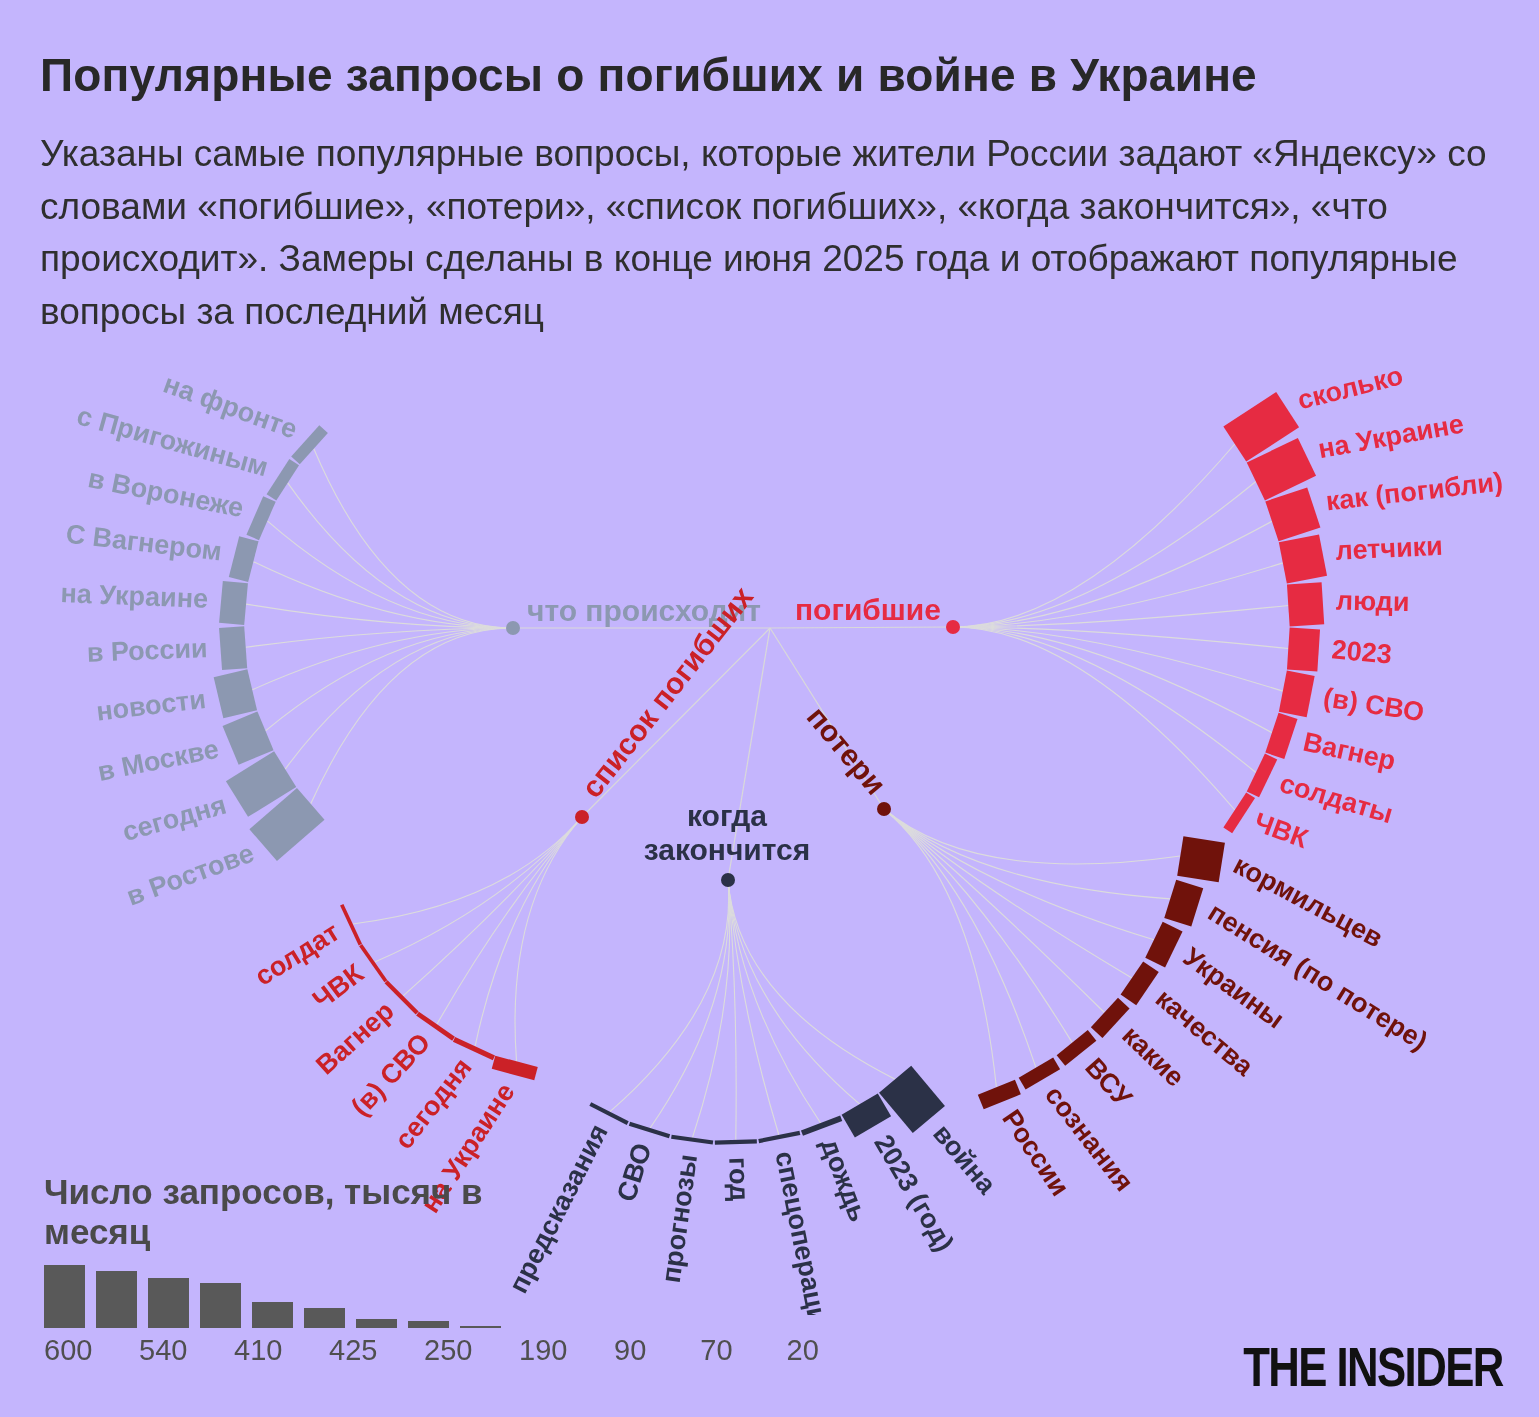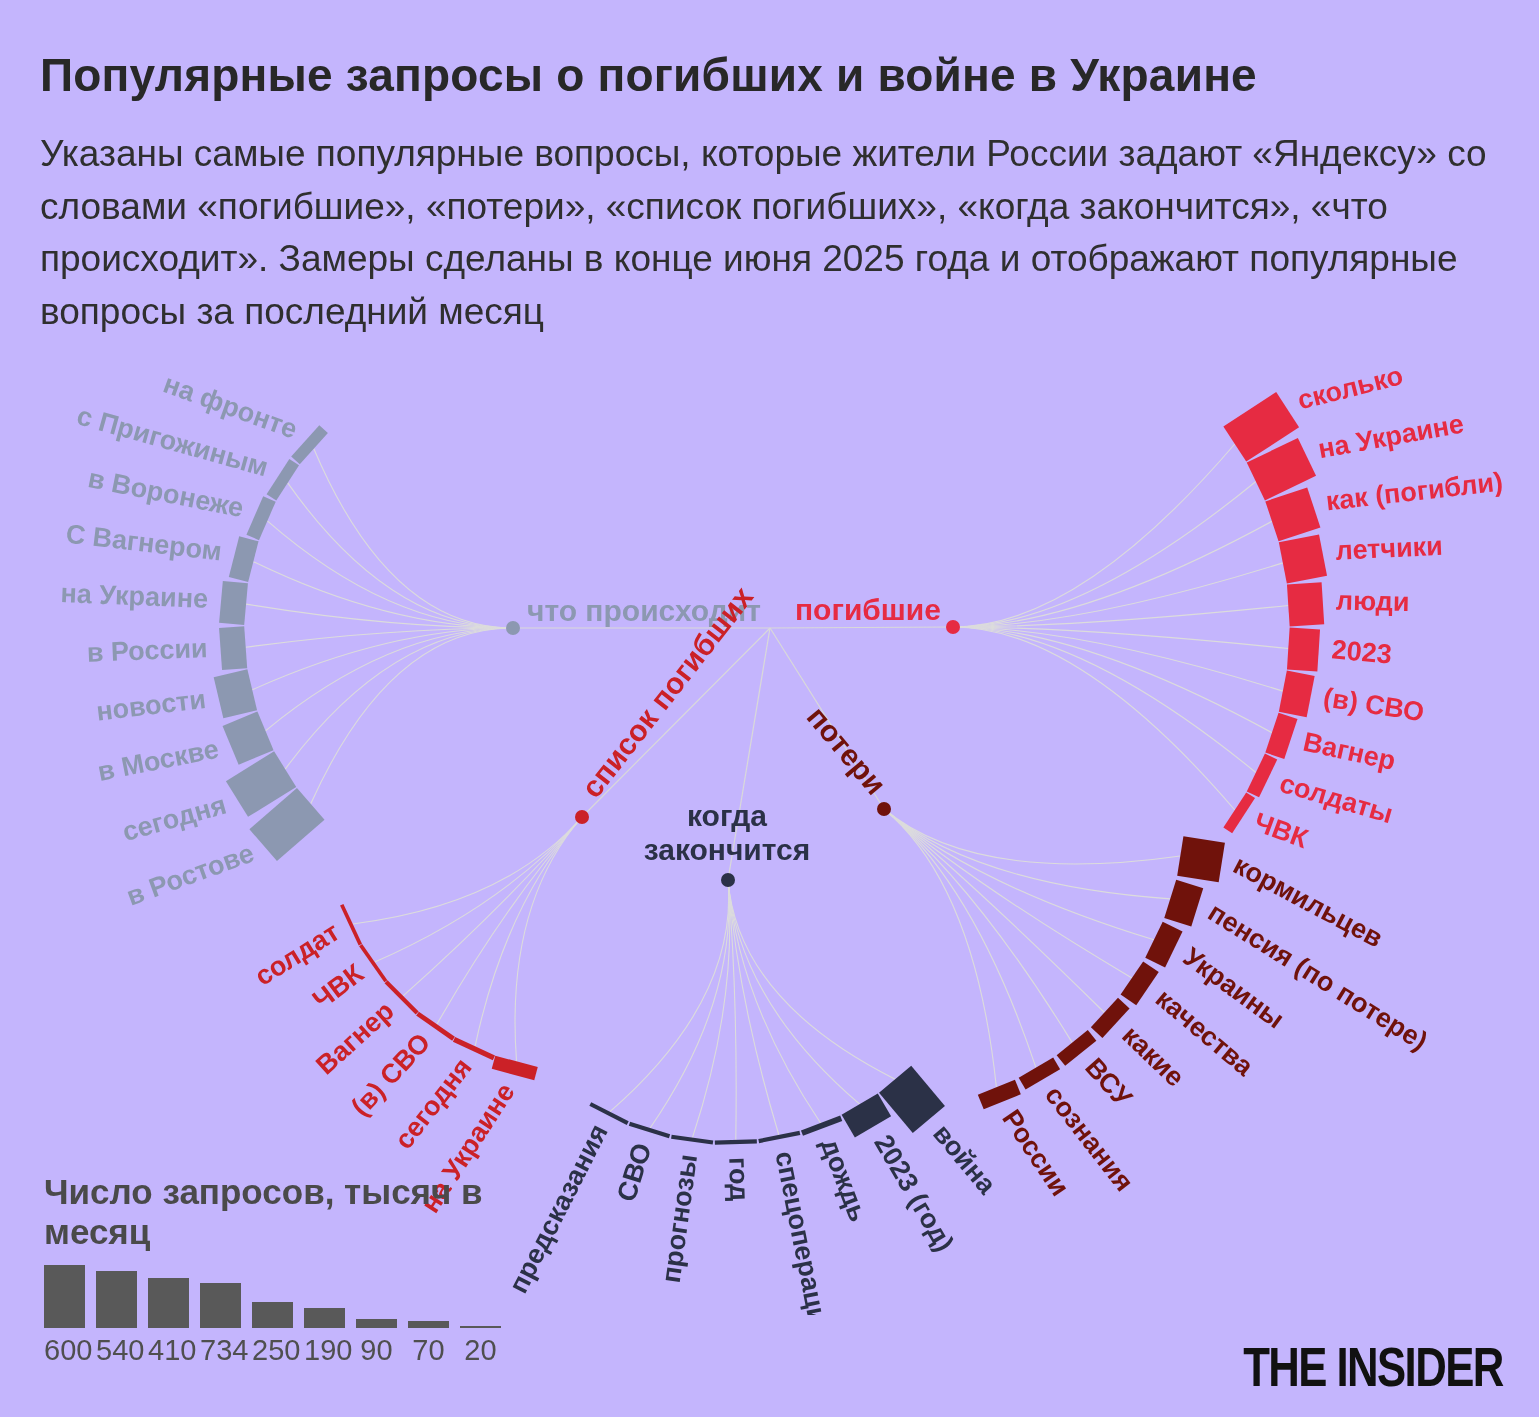--- a/index.html
+++ b/index.html
@@ -10,21 +10,21 @@
   .subtitle{position:absolute;left:40px;top:128px;width:1470px;
             font-size:37px;font-weight:400;color:#2f2f2f;line-height:1.42;}
   #chart-svg{position:absolute;left:0;top:355px;}
   .cluster-label{font:700 30px "Liberation Sans",sans-serif;}
   .item-label{font:700 27px "Liberation Sans",sans-serif;}
   .legend{position:absolute;left:44px;top:1172px;width:480px;}
   .legend-title{font-size:35px;font-weight:700;color:#4a4a4a;margin-bottom:12px;}
   .legend-row{display:flex;align-items:flex-end;height:64px;}
   .lg-col{width:41px;margin-right:11px;display:flex;flex-direction:column;justify-content:flex-end;height:64px;}
   .lg-bar{width:41px;background:#595959;}
-  .legend-nums{display:flex;}
+  .legend-nums{display:flex;gap:43px;}
   .lg-num{width:41px;margin-right:11px;text-align:center;font-size:29px;color:#4f4f4f;margin-top:6px;}
   .source{position:absolute;left:40px;top:1344px;font-size:29px;color:#1d1d1d;}
   .brand{position:absolute;right:36px;top:1334px;font-size:56px;font-weight:700;color:#111;
          transform:scaleX(.78);transform-origin:100% 50%;letter-spacing:-2px;white-space:nowrap;}
 </style>
 </head>
 <body>
 
 <div class="page">
 
@@ -211,21 +211,21 @@
           <div class="lg-bar" style="height: 7.35px; background: rgb(89, 89, 89);"></div>
         </div>
         <div class="lg-col">
           <div class="lg-bar" style="height: 2.1px; background: rgb(89, 89, 89);"></div>
         </div>
       </div>
     <div class="legend-nums" id="legend-nums">
         <div class="lg-num">600</div>
         <div class="lg-num">540</div>
         <div class="lg-num">410</div>
-        <div class="lg-num">734</div>
+        <div class="lg-num">425</div>
         <div class="lg-num">250</div>
         <div class="lg-num">190</div>
         <div class="lg-num">90</div>
         <div class="lg-num">70</div>
         <div class="lg-num">20</div>
       </div>
   </div>
 
   <div class="brand">THE INSIDER</div>
 </div>

